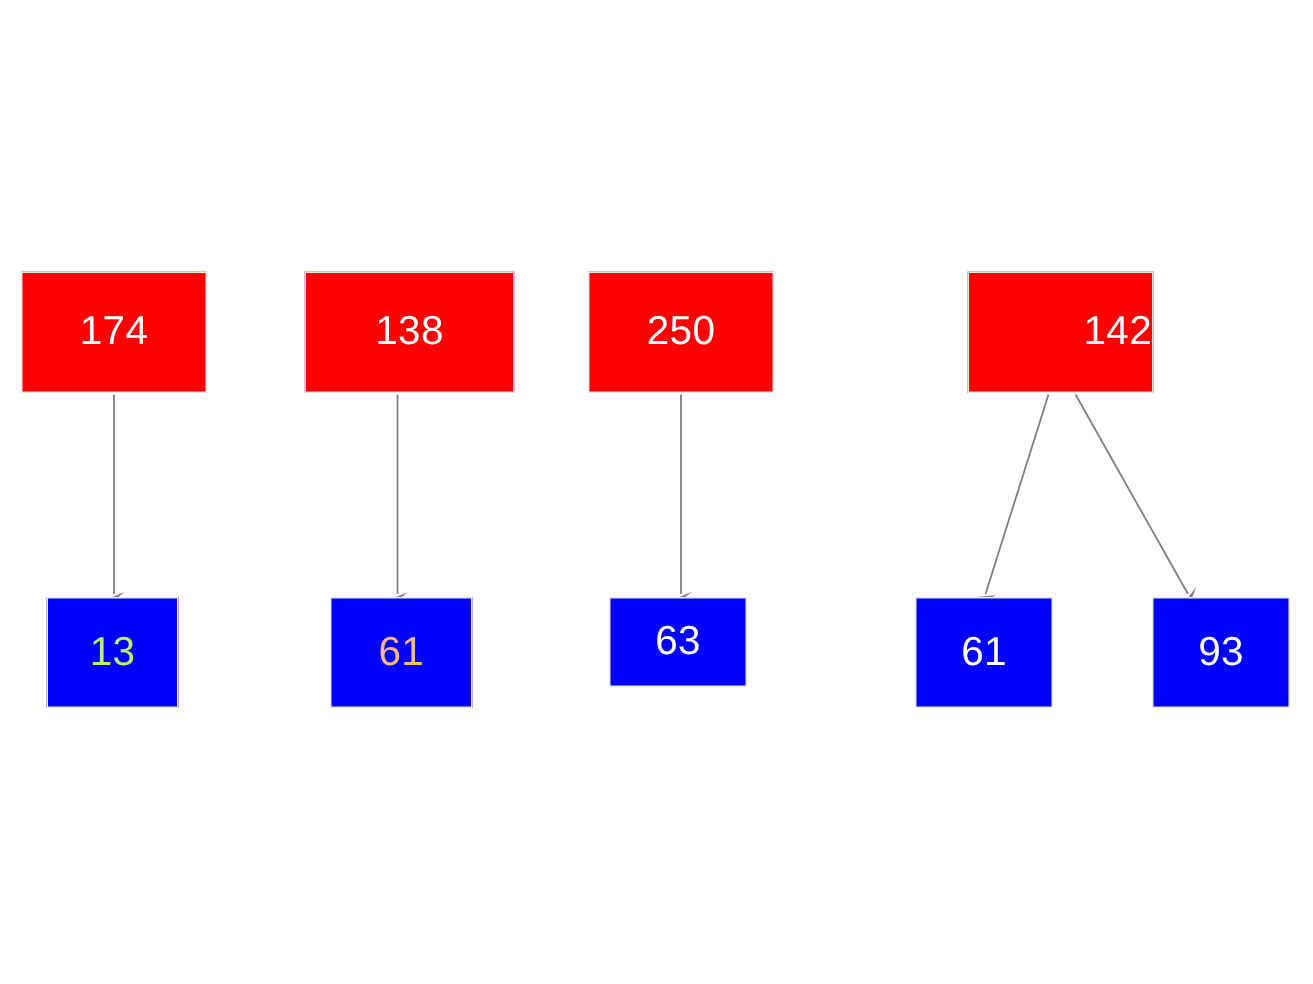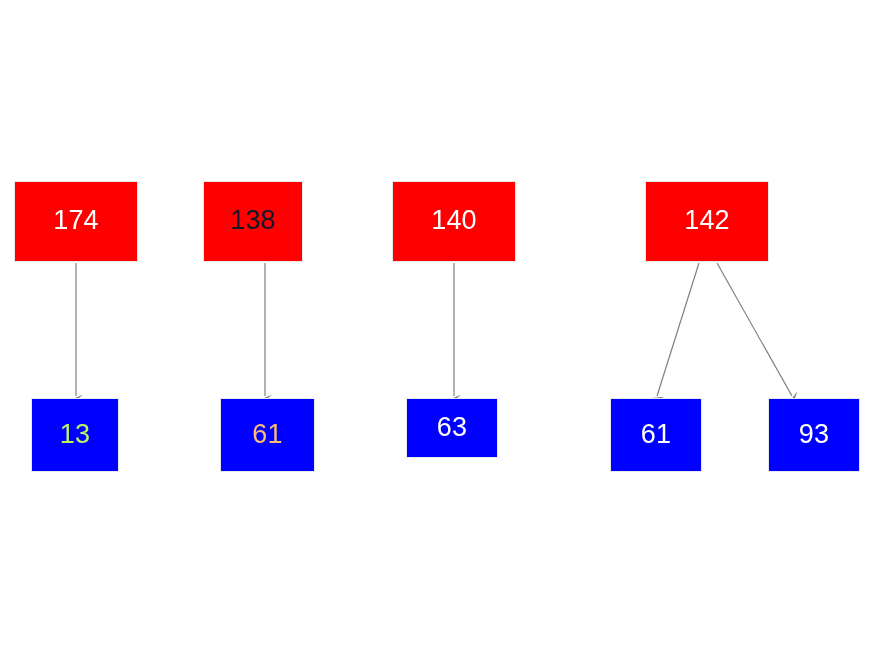--- a/index.html
+++ b/index.html
@@ -62,27 +62,27 @@
         <line x1="454" y1="263" x2="454" y2="396" stroke="#808080" stroke-width="1.2" marker-end="url(#arrowhead)"></line>
         <line x1="699" y1="263" x2="657" y2="396" stroke="#808080" stroke-width="1.2" marker-end="url(#arrowhead)"></line>
         <line x1="717" y1="263" x2="792" y2="396" stroke="#808080" stroke-width="1.2" marker-end="url(#arrowhead)"></line>
       </g>
   </svg>
 
   <div id="nodes-group">
       <div class="node" style="left: 14px; top: 181px; width: 124px; height: 81px; background: rgb(255, 0, 0); border-color: rgb(232, 232, 232); color: rgb(255, 255, 255);">
         <span class="node-label">174</span>
       </div>
-      <div class="node" style="left: 203px; top: 181px; width: 100px; height: 81px; background: rgb(255, 0, 0); border-color: rgb(232, 232, 232); color: #0f172a;">
+      <div class="node" style="left: 203px; top: 181px; width: 140px; height: 81px; background: rgb(255, 0, 0); border-color: rgb(232, 232, 232); color: #ffffff;">
         <span class="node-label">138</span>
       </div>
       <div class="node" style="left: 392px; top: 181px; width: 124px; height: 81px; background: rgb(255, 0, 0); border-color: rgb(232, 232, 232); color: rgb(255, 255, 255);">
-        <span class="node-label">140</span>
+        <span class="node-label">250</span>
       </div>
-      <div class="node" style="left: 645px; top: 181px; width: 124px; height: 81px; background: rgb(255, 0, 0); border-color: rgb(232, 232, 232); color: rgb(255, 255, 255);">
+      <div class="node" style="left: 645px; top: 181px; width: 124px; height: 81px; background: rgb(255, 0, 0); border-color: rgb(232, 232, 232); color: rgb(255, 255, 255); justify-content: flex-end;">
         <span class="node-label">142</span>
       </div>
       <div class="node" style="left: 31px; top: 398px; width: 88px; height: 74px; background: rgb(0, 0, 255); border-color: rgb(232, 232, 232); color: #bef264;">
         <span class="node-label">13</span>
       </div>
       <div class="node" style="left: 220px; top: 398px; width: 95px; height: 74px; background: rgb(0, 0, 255); border-color: rgb(232, 232, 232); color: #fdba74;">
         <span class="node-label">61</span>
       </div>
       <div class="node" style="left: 406px; top: 398px; width: 92px; height: 60px; background: rgb(0, 0, 255); border-color: rgb(232, 232, 232); color: rgb(255, 255, 255); text-align: right;">
         <span class="node-label">63</span>

